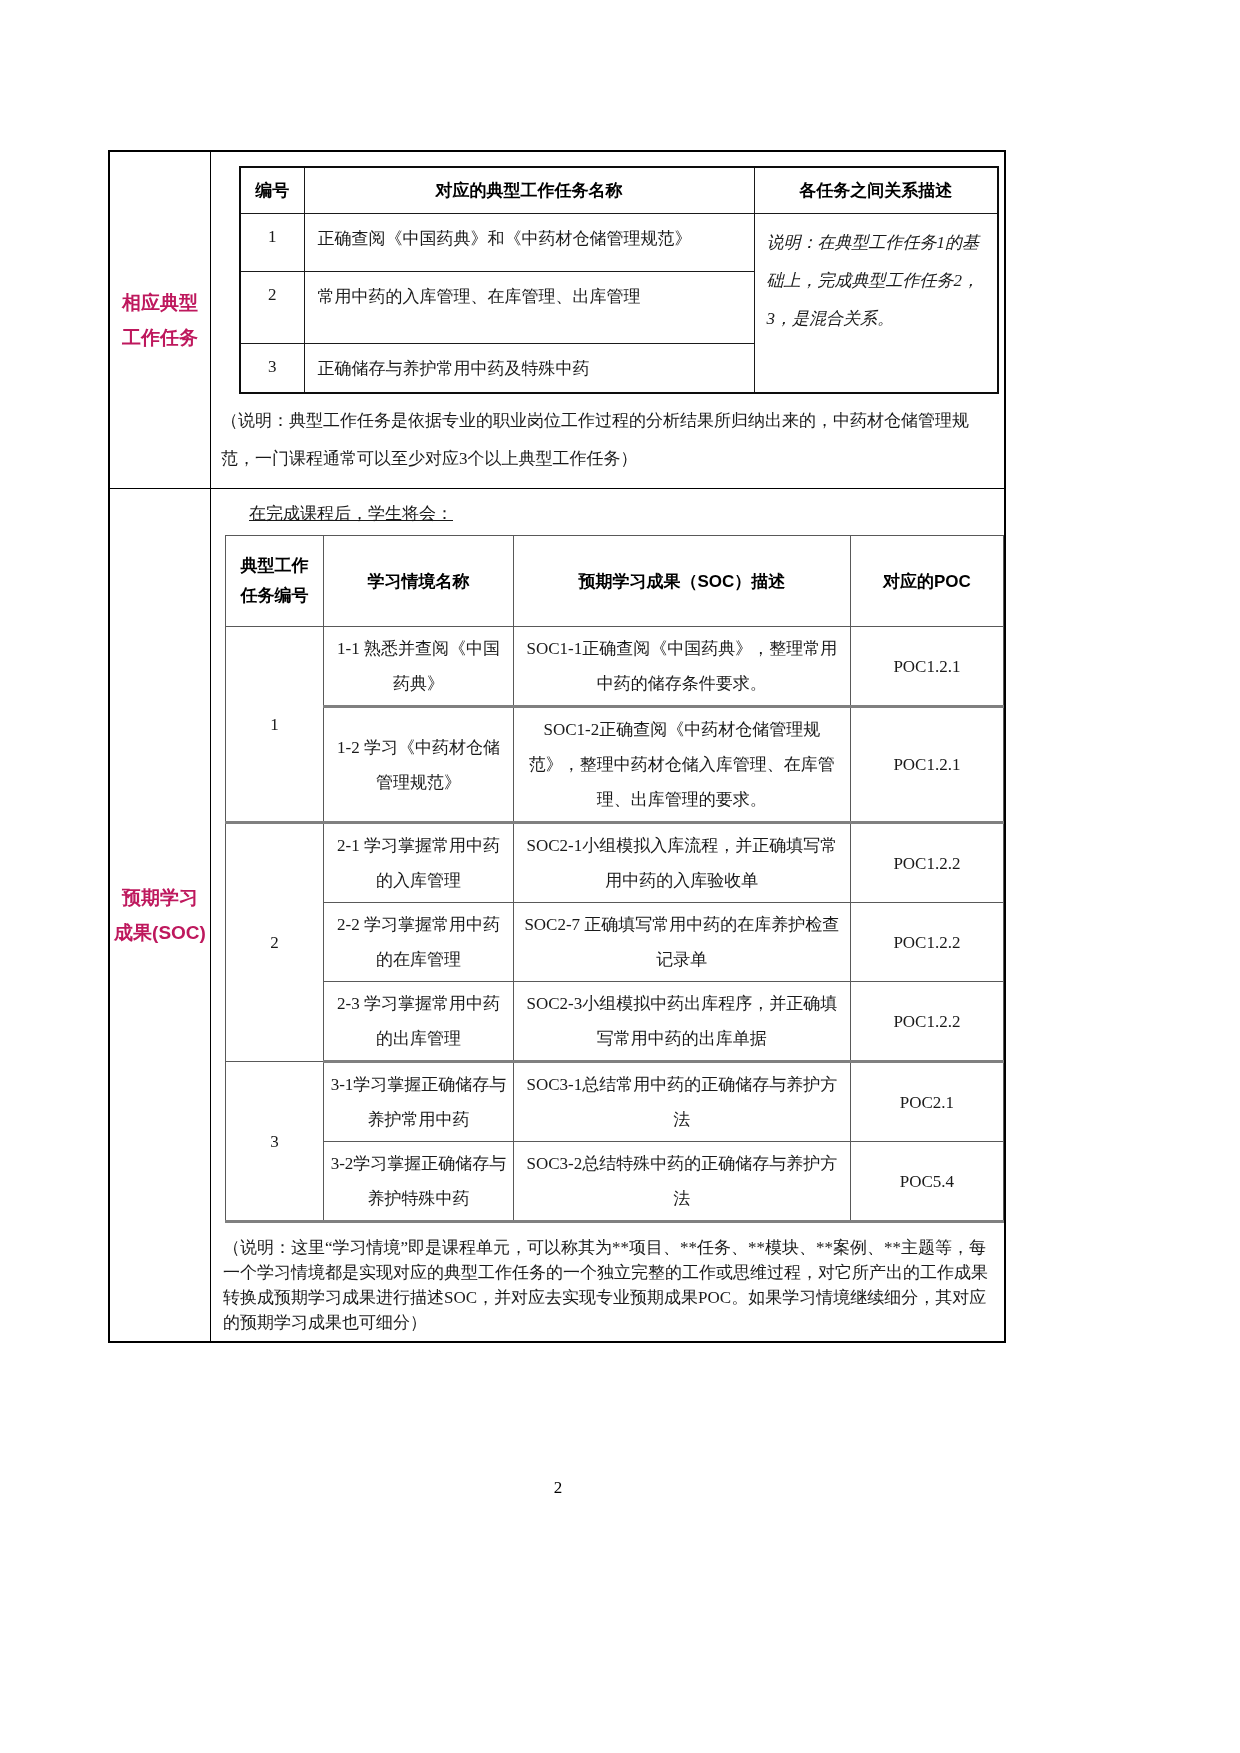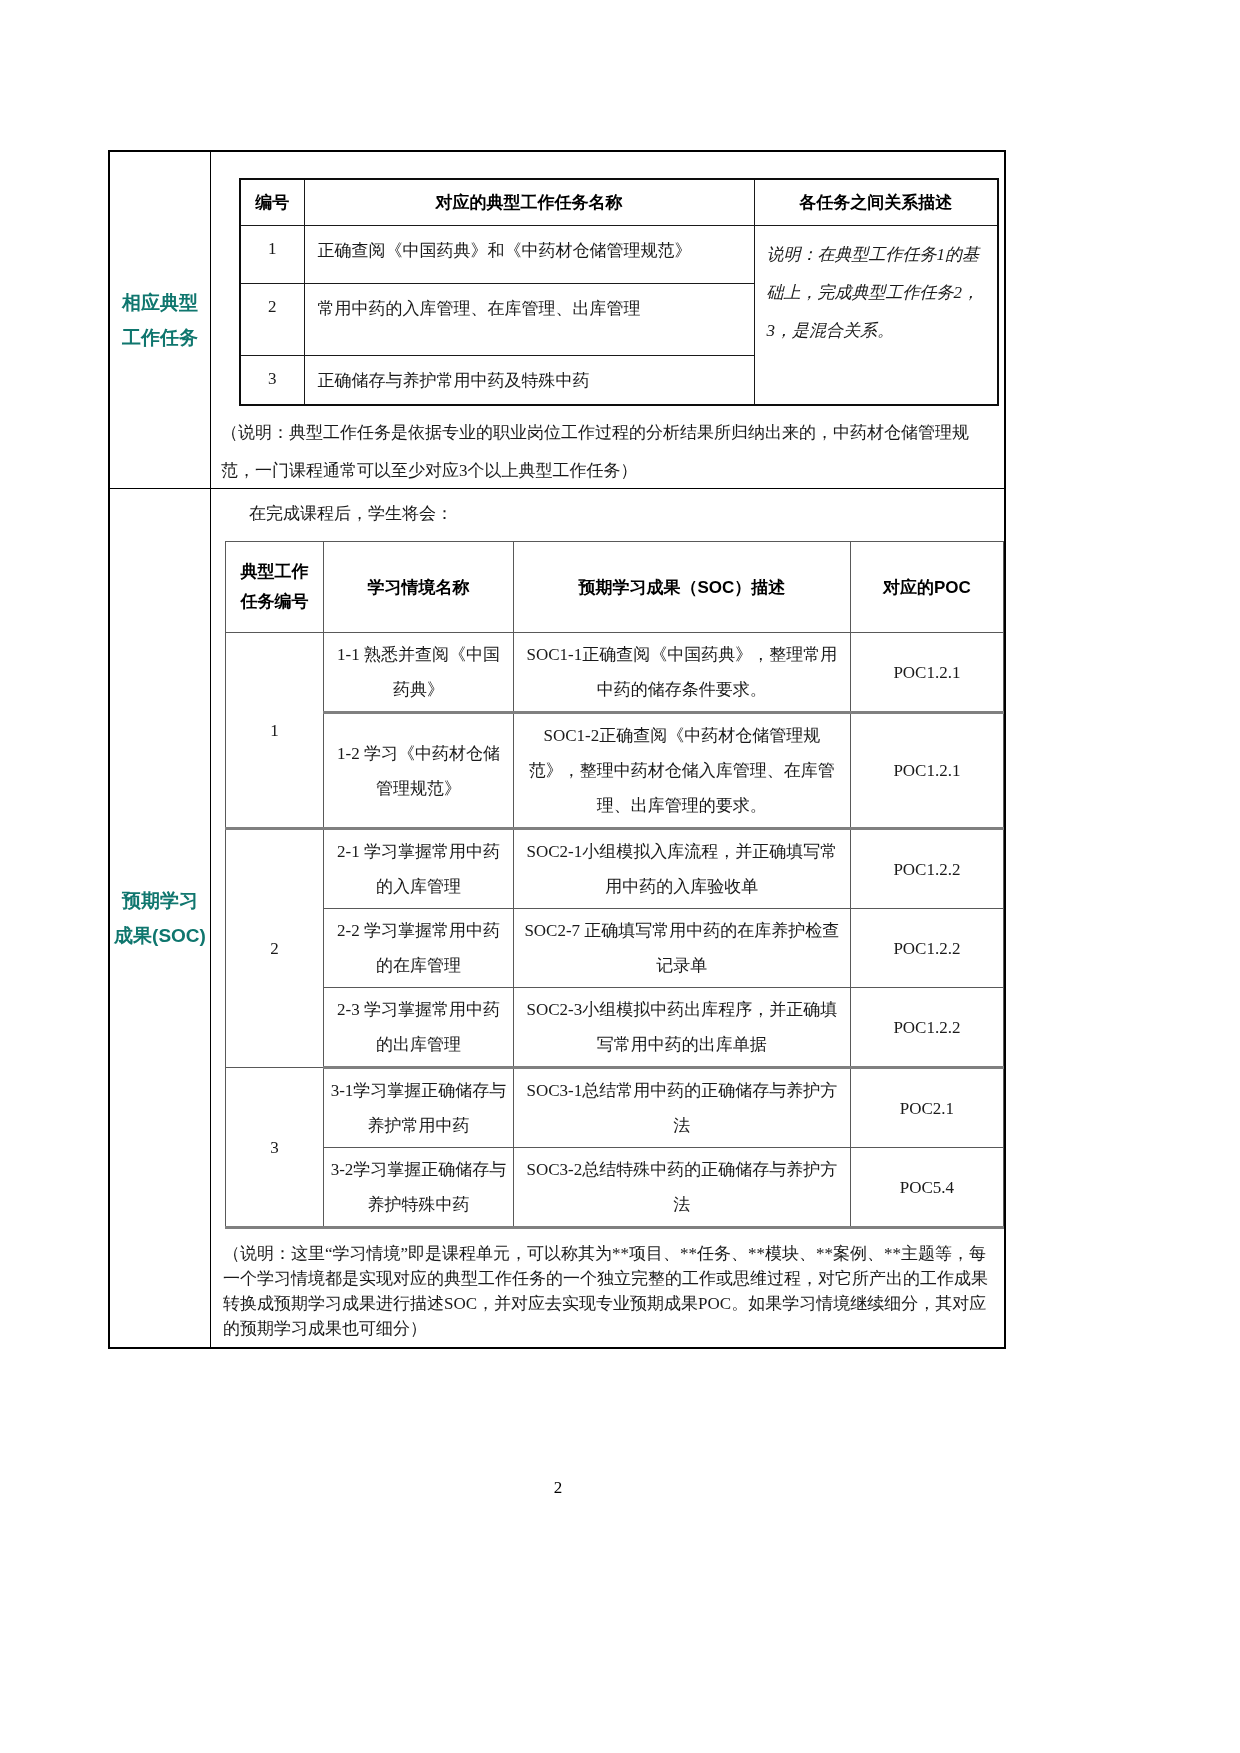--- a/index.html
+++ b/index.html
@@ -12,24 +12,24 @@
     position:absolute;left:108px;top:150px;width:898px;
     border:2px solid #000;display:flex;flex-direction:column;box-sizing:border-box;
   }
   .outer-row{display:flex;}
   .row-a{height:336px;border-bottom:1px solid #000;}
   .row-b{min-height:851px;}
   .label-cell{
     width:100px;flex:0 0 100px;border-right:1px solid #000;
     display:flex;flex-direction:column;align-items:center;justify-content:center;
     font-family:"Liberation Sans","DejaVu Sans",sans-serif;
-    font-weight:bold;font-size:19px;line-height:1.85;color:#0f766e;text-align:center;
+    font-weight:bold;font-size:19px;line-height:1.85;color:#be185d;text-align:center;
   }
   .content-cell{flex:1;min-width:0;box-sizing:border-box;}
-  .content-a{padding-top:26px;}
+  .content-a{padding-top:14px;}
   .content-b{padding-top:10px;display:flex;flex-direction:column;}
 
   
   table.t1{
     border-collapse:collapse;table-layout:fixed;margin-left:28px;
     border:2px solid #0d0d0d;
   }
   .t1 th,.t1 td{border:1px solid #1a1a1a;box-sizing:border-box;}
   .t1 th{
     font-family:"Liberation Sans","DejaVu Sans",sans-serif;
@@ -44,21 +44,21 @@
   }
   .t1 tr.r1 td{height:58px;}
   .t1 tr.r2 td{height:72px;}
   .t1 tr.r3 td{height:50px;}
 
   .note1{
     margin:8px 8px 0 10px;line-height:38px;font-size:17px;text-align:left;
   }
 
   
-  .intro{padding-left:38px;line-height:30px;margin-bottom:12px;}
+  .intro{padding-left:38px;line-height:30px;margin-bottom:6px;text-decoration:underline;}
 
   table.t2{
     border-collapse:collapse;table-layout:fixed;margin-left:14px;
     border:1px solid #404040;border-bottom:3px solid #808080;
   }
   .t2 th,.t2 td{border:1px solid #595959;box-sizing:border-box;vertical-align:middle;}
   .t2 th{
     font-family:"Liberation Sans","DejaVu Sans",sans-serif;
     font-weight:bold;font-size:17px;color:#000;
     height:74px;text-align:center;padding:0 2px;

